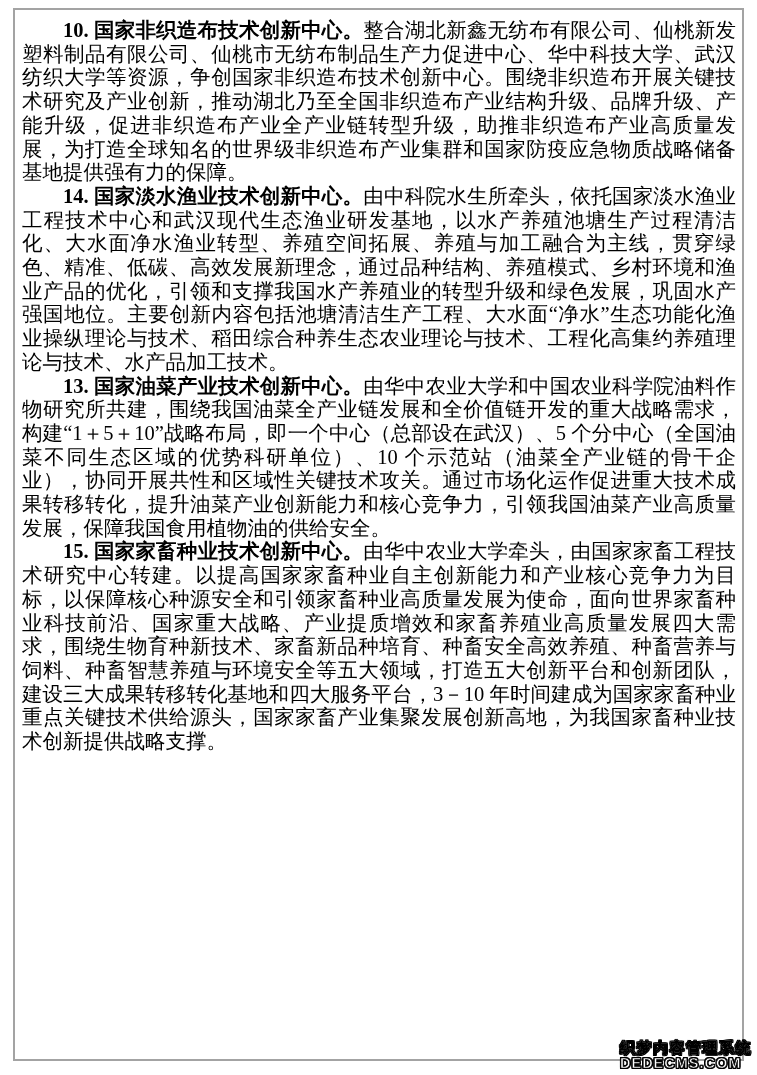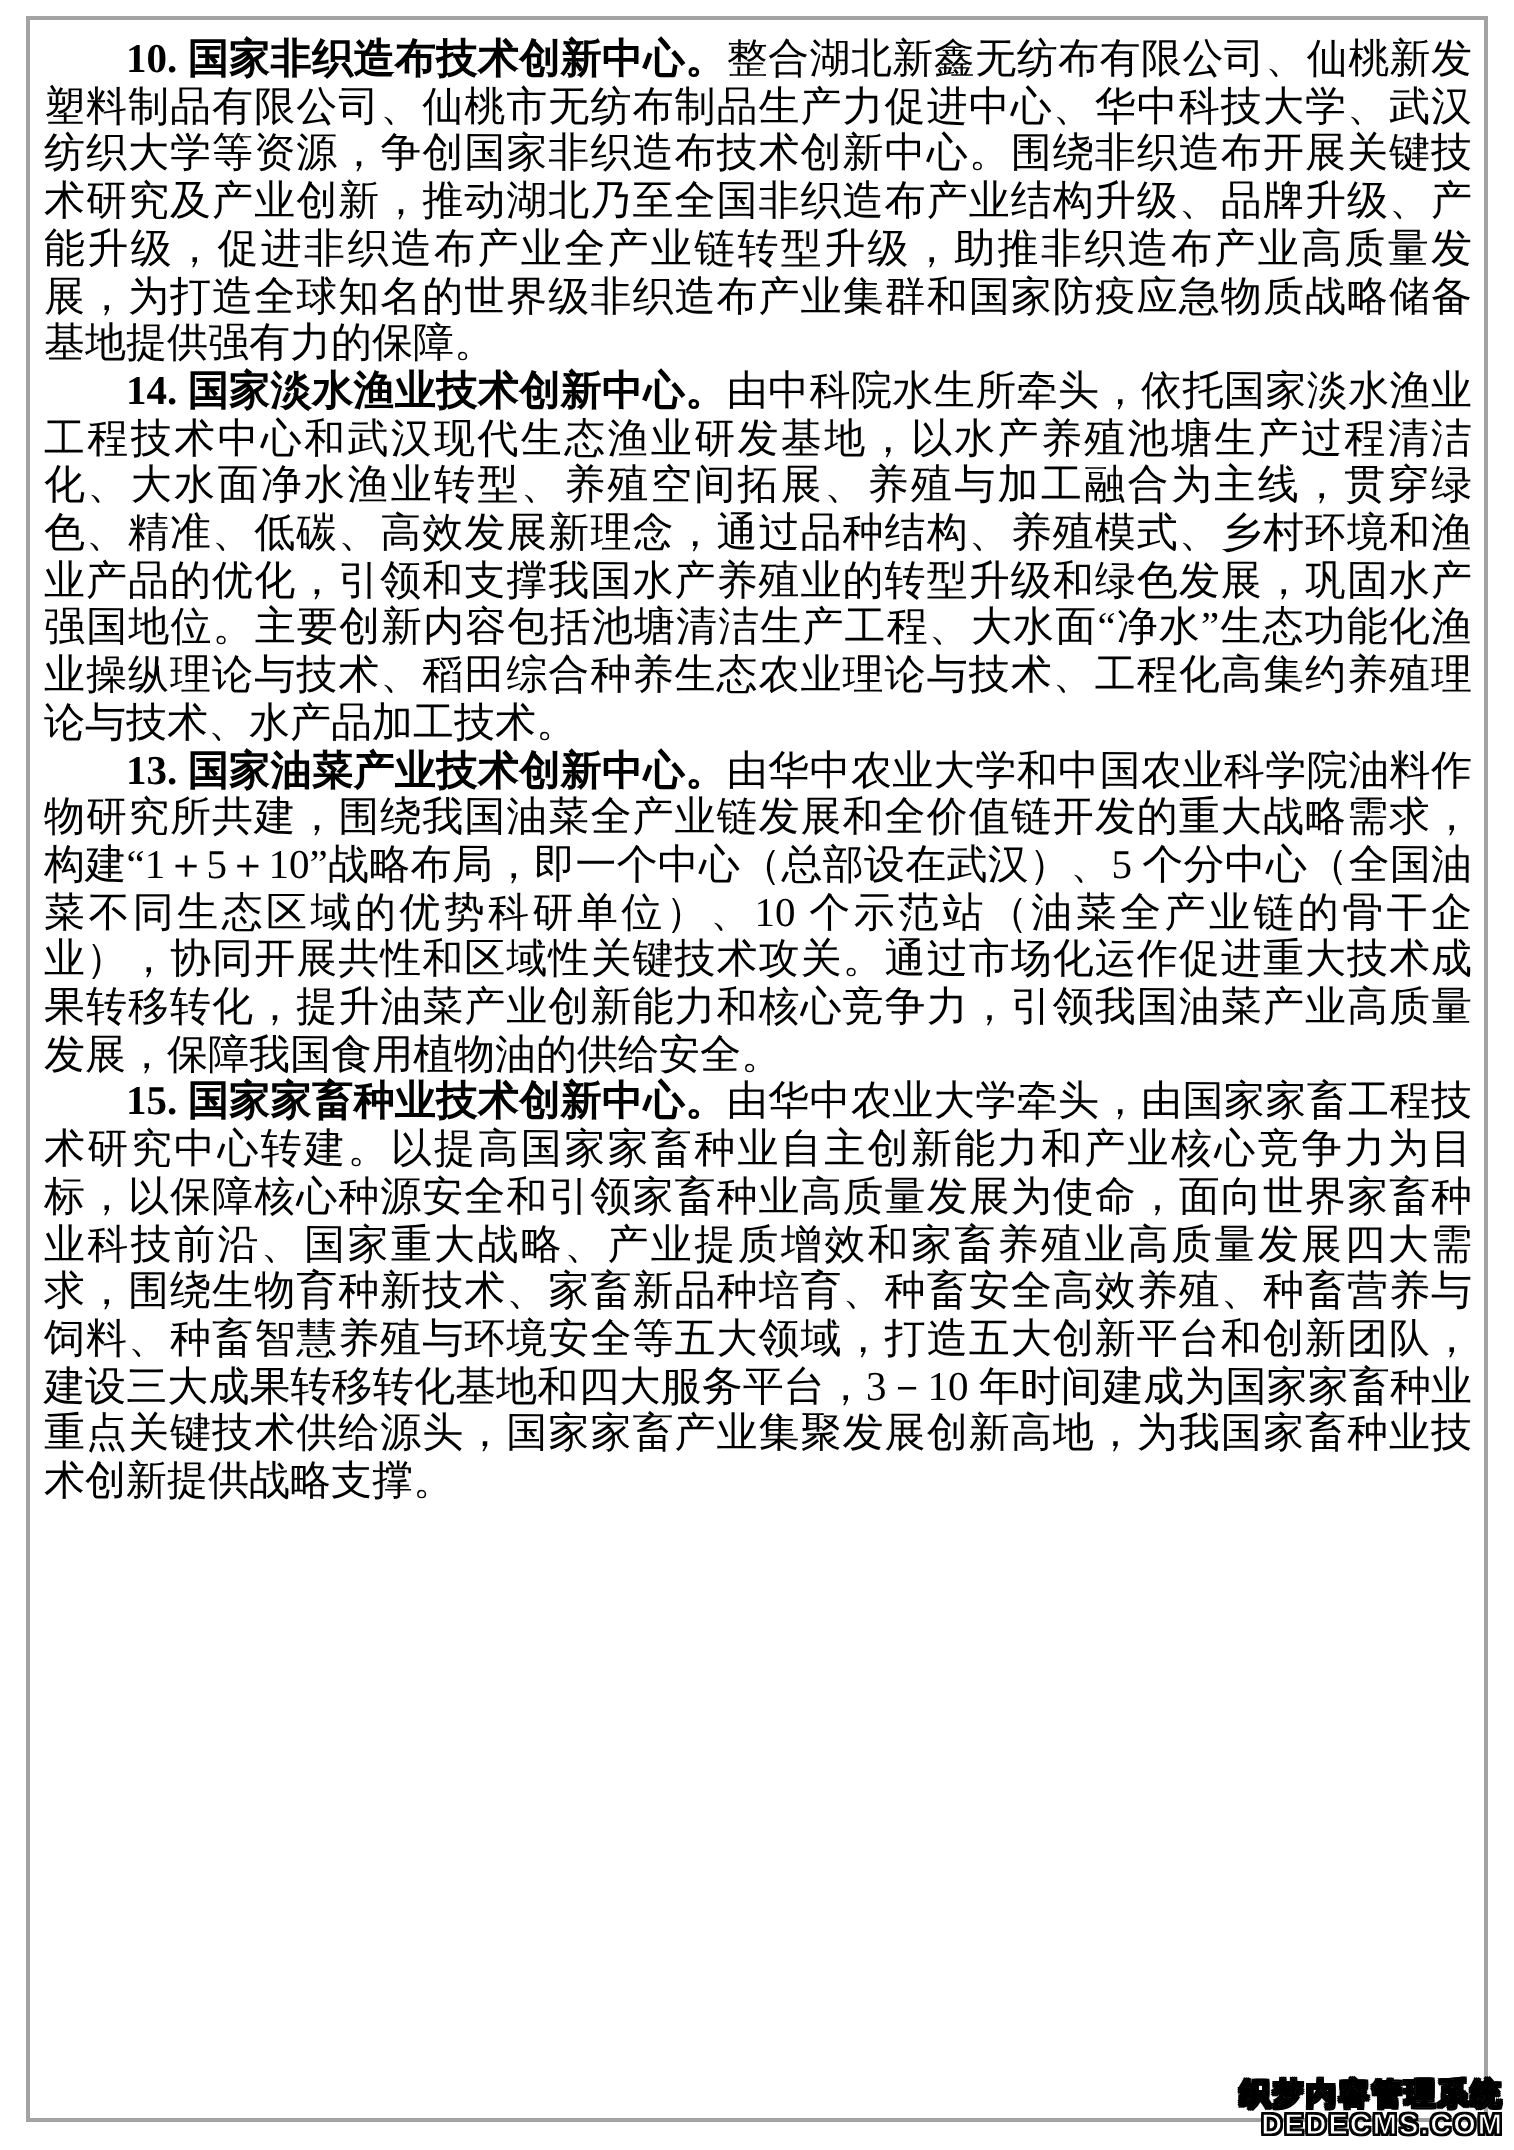--- a/index.html
+++ b/index.html
@@ -33,21 +33,21 @@
     letter-spacing: 0;
   }
   .para .heading {
     font-weight: bold;
   }
   .watermark {
     position: absolute;
     right: 5px;
     bottom: 5px;
     z-index: 5;
-    text-align: right;
+    text-align: left;
     font-family: "Liberation Sans", sans-serif;
     font-weight: bold;
     color: #ffffff;
     line-height: 1;
     -webkit-text-stroke: 0.6px #000000;
     text-shadow:
       -1px -1px 0 #000, 0 -1px 0 #000, 1px -1px 0 #000,
       -1px  0   0 #000,               1px  0   0 #000,
       -1px  1px 0 #000, 0  1px 0 #000, 1px  1px 0 #000;
   }

